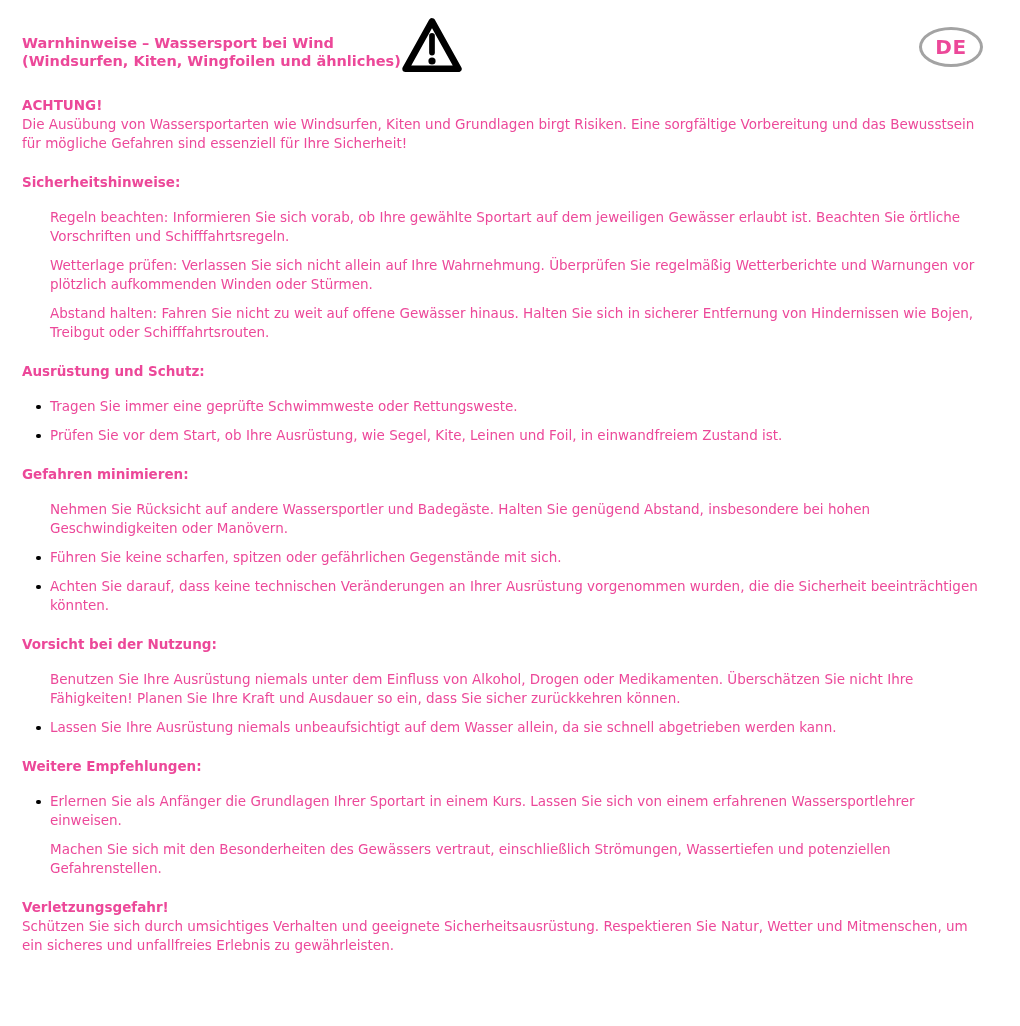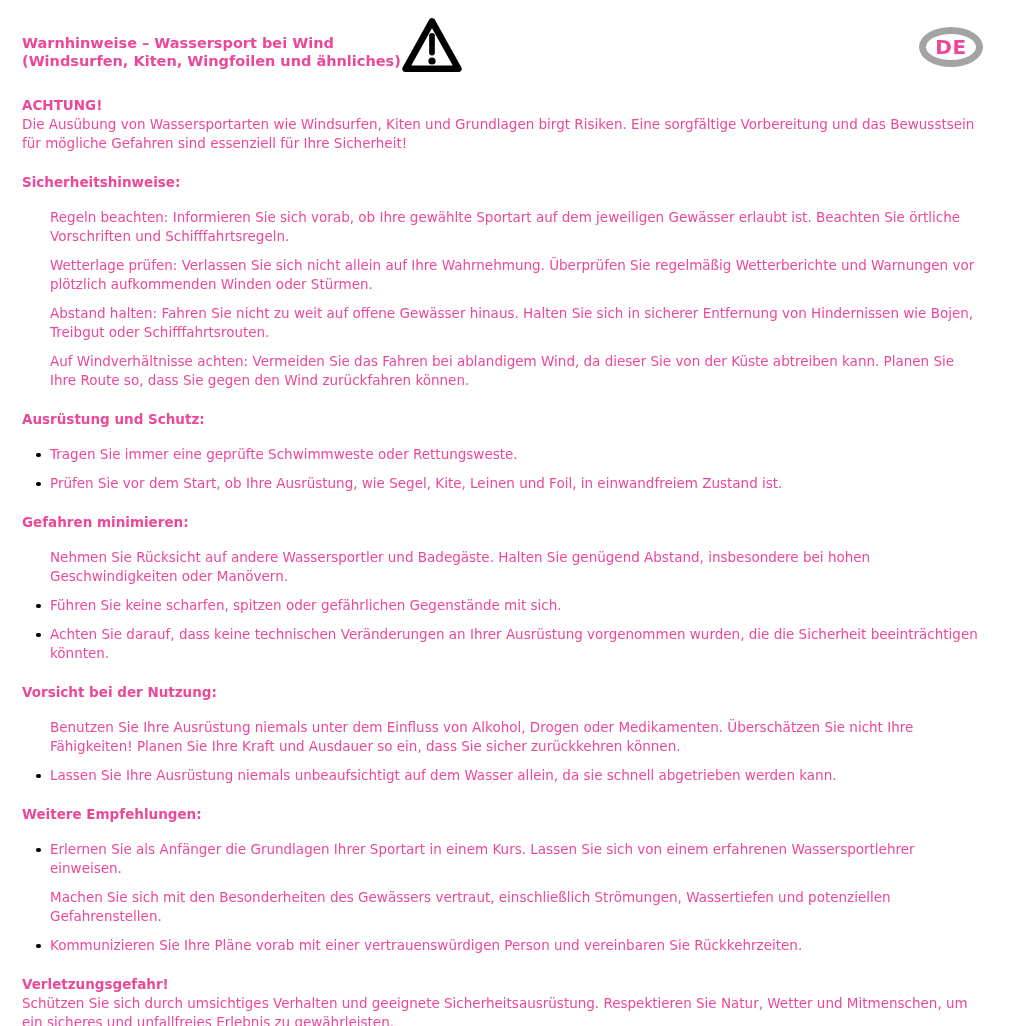--- a/index.html
+++ b/index.html
@@ -36,21 +36,21 @@
     position: absolute;
     left: 402px;
     top: 17px;
   }
   .lang-badge {
     position: absolute;
     left: 919px;
     top: 27px;
     width: 64px;
     height: 40px;
-    border: 7px solid #a3a3a3;
+    border: 3px solid #a3a3a3;
     border-radius: 50%;
     box-sizing: border-box;
     display: flex;
     align-items: center;
     justify-content: center;
     font-weight: bold;
     font-size: 20px;
     letter-spacing: 0.5px;
   }
   
@@ -108,37 +108,35 @@
 
   <div class="content">
 
     <div class="sec-heading first">ACHTUNG!</div>
     <p class="body-par">Die Ausübung von Wassersportarten wie Windsurfen, Kiten und Grundlagen birgt Risiken. Eine sorgfältige Vorbereitung und das Bewusstsein für mögliche Gefahren sind essenziell für Ihre Sicherheit!</p>
 
     <div class="sec-heading gap">Sicherheitshinweise:</div>
     <p class="item">Regeln beachten: Informieren Sie sich vorab, ob Ihre gewählte Sportart auf dem jeweiligen Gewässer erlaubt ist. Beachten Sie örtliche Vorschriften und Schifffahrtsregeln.</p>
     <p class="item">Wetterlage prüfen: Verlassen Sie sich nicht allein auf Ihre Wahrnehmung. Überprüfen Sie regelmäßig Wetterberichte und Warnungen vor plötzlich aufkommenden Winden oder Stürmen.</p>
     <p class="item">Abstand halten: Fahren Sie nicht zu weit auf offene Gewässer hinaus. Halten Sie sich in sicherer Entfernung von Hindernissen wie Bojen, Treibgut oder Schifffahrtsrouten.</p>
-    <p class="item">Auf Windverhältnisse achten: Vermeiden Sie das Fahren bei ablandigem Wind, da dieser Sie von der Küste abtreiben kann. Planen Sie Ihre Route so, dass Sie gegen den Wind zurückfahren können.</p>
 
     <div class="sec-heading gap">Ausrüstung und Schutz:</div>
     <p class="item bullet">Tragen Sie immer eine geprüfte Schwimmweste oder Rettungsweste.</p>
     <p class="item bullet">Prüfen Sie vor dem Start, ob Ihre Ausrüstung, wie Segel, Kite, Leinen und Foil, in einwandfreiem Zustand ist.</p>
 
     <div class="sec-heading gap">Gefahren minimieren:</div>
     <p class="item">Nehmen Sie Rücksicht auf andere Wassersportler und Badegäste. Halten Sie genügend Abstand, insbesondere bei hohen Geschwindigkeiten oder Manövern.</p>
     <p class="item bullet">Führen Sie keine scharfen, spitzen oder gefährlichen Gegenstände mit sich.</p>
     <p class="item bullet">Achten Sie darauf, dass keine technischen Veränderungen an Ihrer Ausrüstung vorgenommen wurden, die die Sicherheit beeinträchtigen könnten.</p>
 
     <div class="sec-heading gap">Vorsicht bei der Nutzung:</div>
     <p class="item">Benutzen Sie Ihre Ausrüstung niemals unter dem Einfluss von Alkohol, Drogen oder Medikamenten. Überschätzen Sie nicht Ihre Fähigkeiten! Planen Sie Ihre Kraft und Ausdauer so ein, dass Sie sicher zurückkehren können.</p>
     <p class="item bullet">Lassen Sie Ihre Ausrüstung niemals unbeaufsichtigt auf dem Wasser allein, da sie schnell abgetrieben werden kann.</p>
 
     <div class="sec-heading gap">Weitere Empfehlungen:</div>
     <p class="item bullet">Erlernen Sie als Anfänger die Grundlagen Ihrer Sportart in einem Kurs. Lassen Sie sich von einem erfahrenen Wassersportlehrer einweisen.</p>
     <p class="item">Machen Sie sich mit den Besonderheiten des Gewässers vertraut, einschließlich Strömungen, Wassertiefen und potenziellen Gefahrenstellen.</p>
-    <p class="item bullet">Kommunizieren Sie Ihre Pläne vorab mit einer vertrauenswürdigen Person und vereinbaren Sie Rückkehrzeiten.</p>
 
     <div class="sec-heading">Verletzungsgefahr!</div>
     <p class="body-par">Schützen Sie sich durch umsichtiges Verhalten und geeignete Sicherheitsausrüstung. Respektieren Sie Natur, Wetter und Mitmenschen, um ein sicheres und unfallfreies Erlebnis zu gewährleisten.</p>
 
   </div>
 </div>
 
 </body></html>

